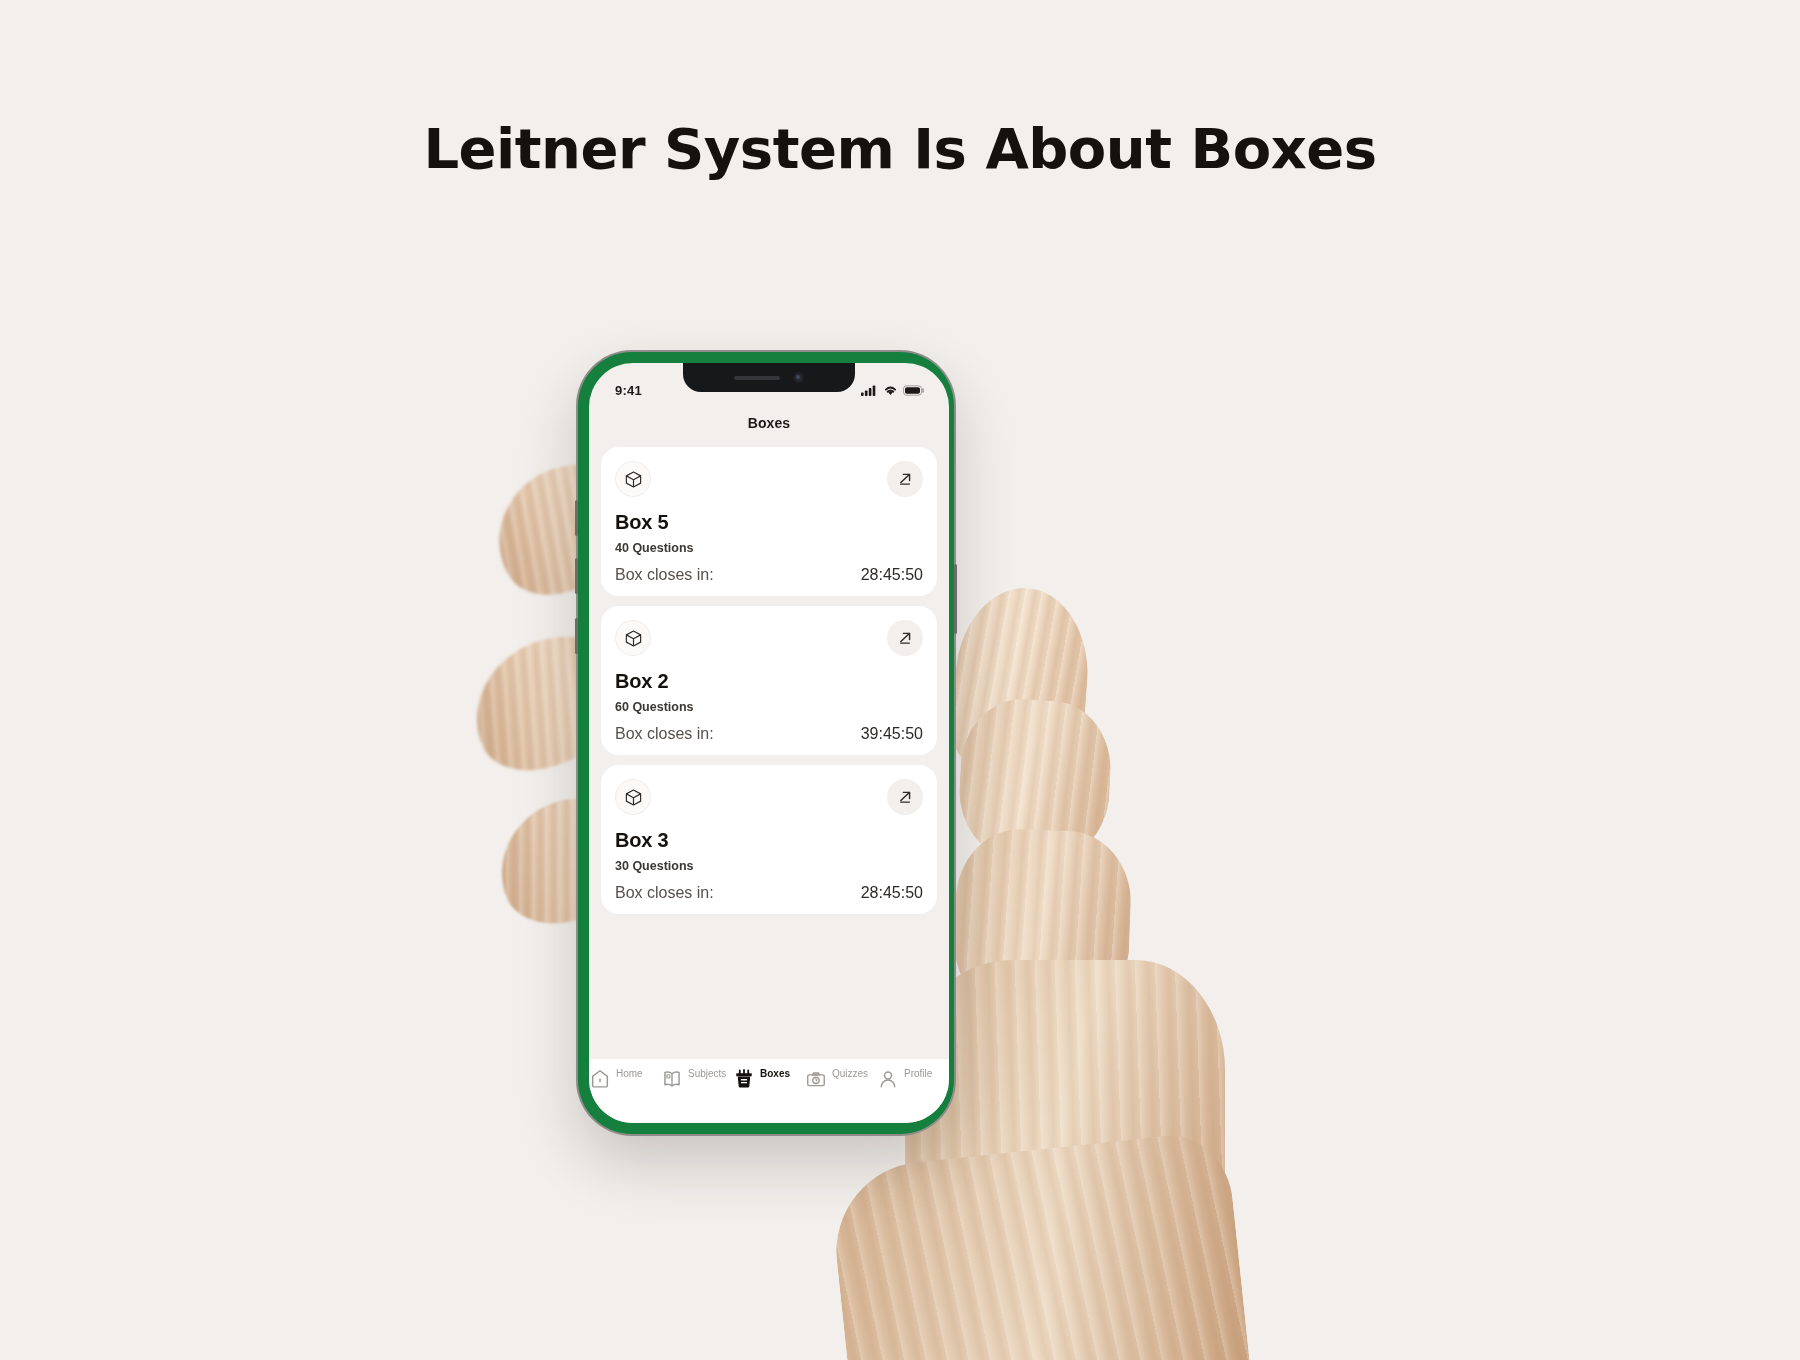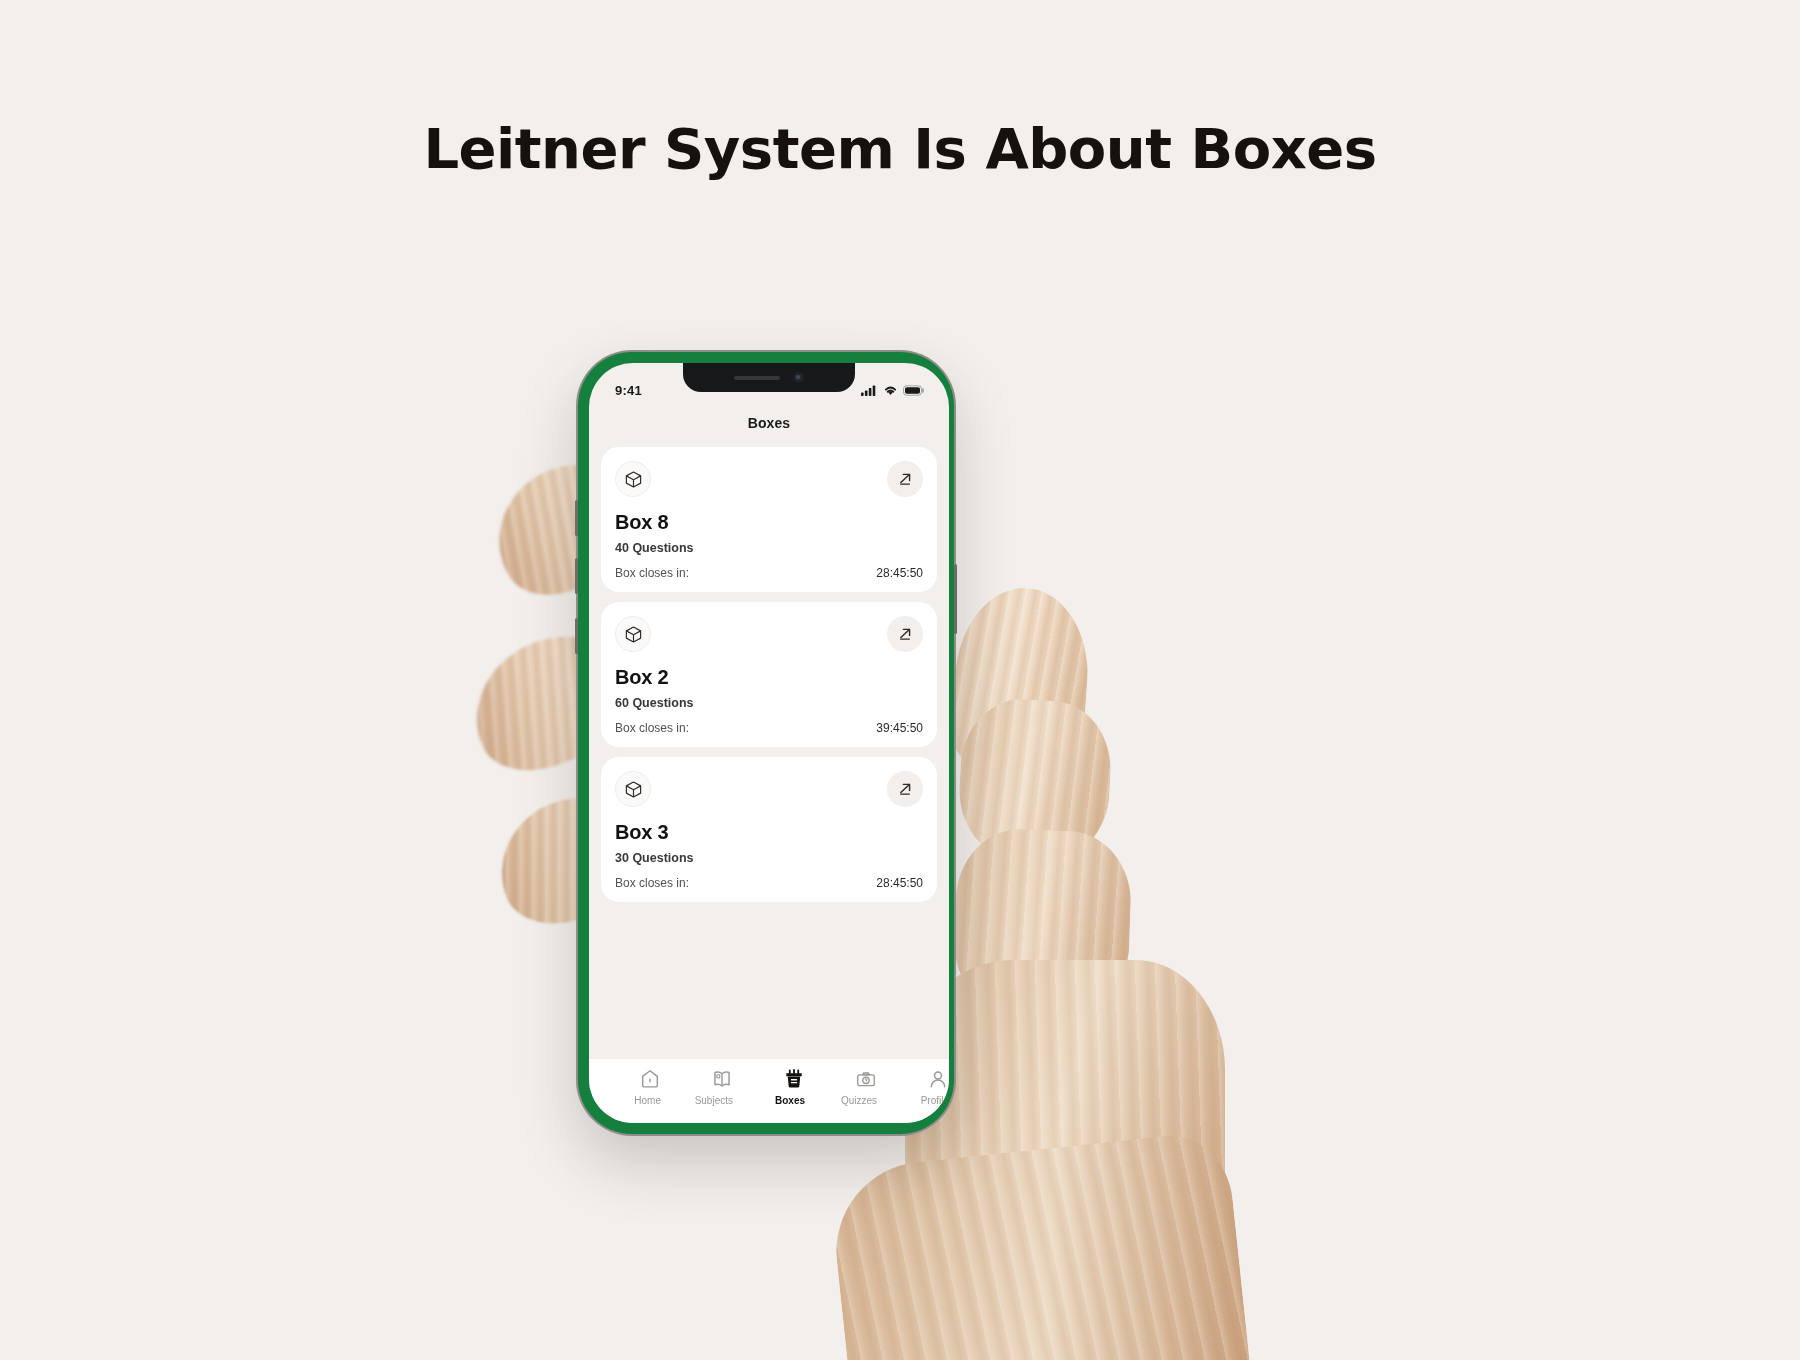--- a/index.html
+++ b/index.html
@@ -270,42 +270,42 @@
   .card-sub {
     font-size: 12.5px;
     font-weight: 600;
     color: #3a3734;
     margin-bottom: 11px;
   }
   .card-timer {
     display: flex;
     align-items: center;
     justify-content: space-between;
-    font-size: 12px;
+    font-size: 16px;
     color: #55504c;
   }
   .card-timer .timer-value { font-weight: 500; color: #2d2a27; }
 
   
   .tab-bar {
     position: absolute;
     left: 0; bottom: 0;
     width: 100%;
     height: 64px;
     background: #ffffff;
     display: flex;
     align-items: flex-start;
     padding-top: 9px;
     z-index: 7;
   }
   .tab-item {
     flex: 1;
     display: flex;
-    flex-direction: column;
-    align-items: flex-end;
+    flex-direction: row;
+    align-items: flex-start;
     gap: 5px;
   }
   .tab-label {
     font-size: 10px;
     color: #9b9895;
     font-weight: 500;
   }
   .tab-item.active .tab-label {
     color: #14110f;
     font-weight: 700;
@@ -367,21 +367,21 @@
             </svg>
           </div>
           <div class="open-circle">
             <svg width="17" height="17" viewBox="0 0 20 20">
               <path d="M4.5 13.5 L14.5 4" stroke="#2f2c29" stroke-width="1.7" stroke-linecap="round"></path>
               <path d="M7.5 4 H14.8 V11.2" stroke="#2f2c29" stroke-width="1.7" fill="none" stroke-linecap="round" stroke-linejoin="round"></path>
               <path d="M4.3 15.4 H14.6" stroke="#2f2c29" stroke-width="1.6" stroke-linecap="round"></path>
             </svg>
           </div>
         </div>
-        <div class="card-title">Box 8</div>
+        <div class="card-title">Box 5</div>
         <div class="card-sub">40 Questions</div>
         <div class="card-timer">
           <span>Box closes in:</span>
           <span class="timer-value">28:45:50</span>
         </div>
       </div>
 
       <div class="box-card">
         <div class="card-top">
           <div class="icon-circle">

